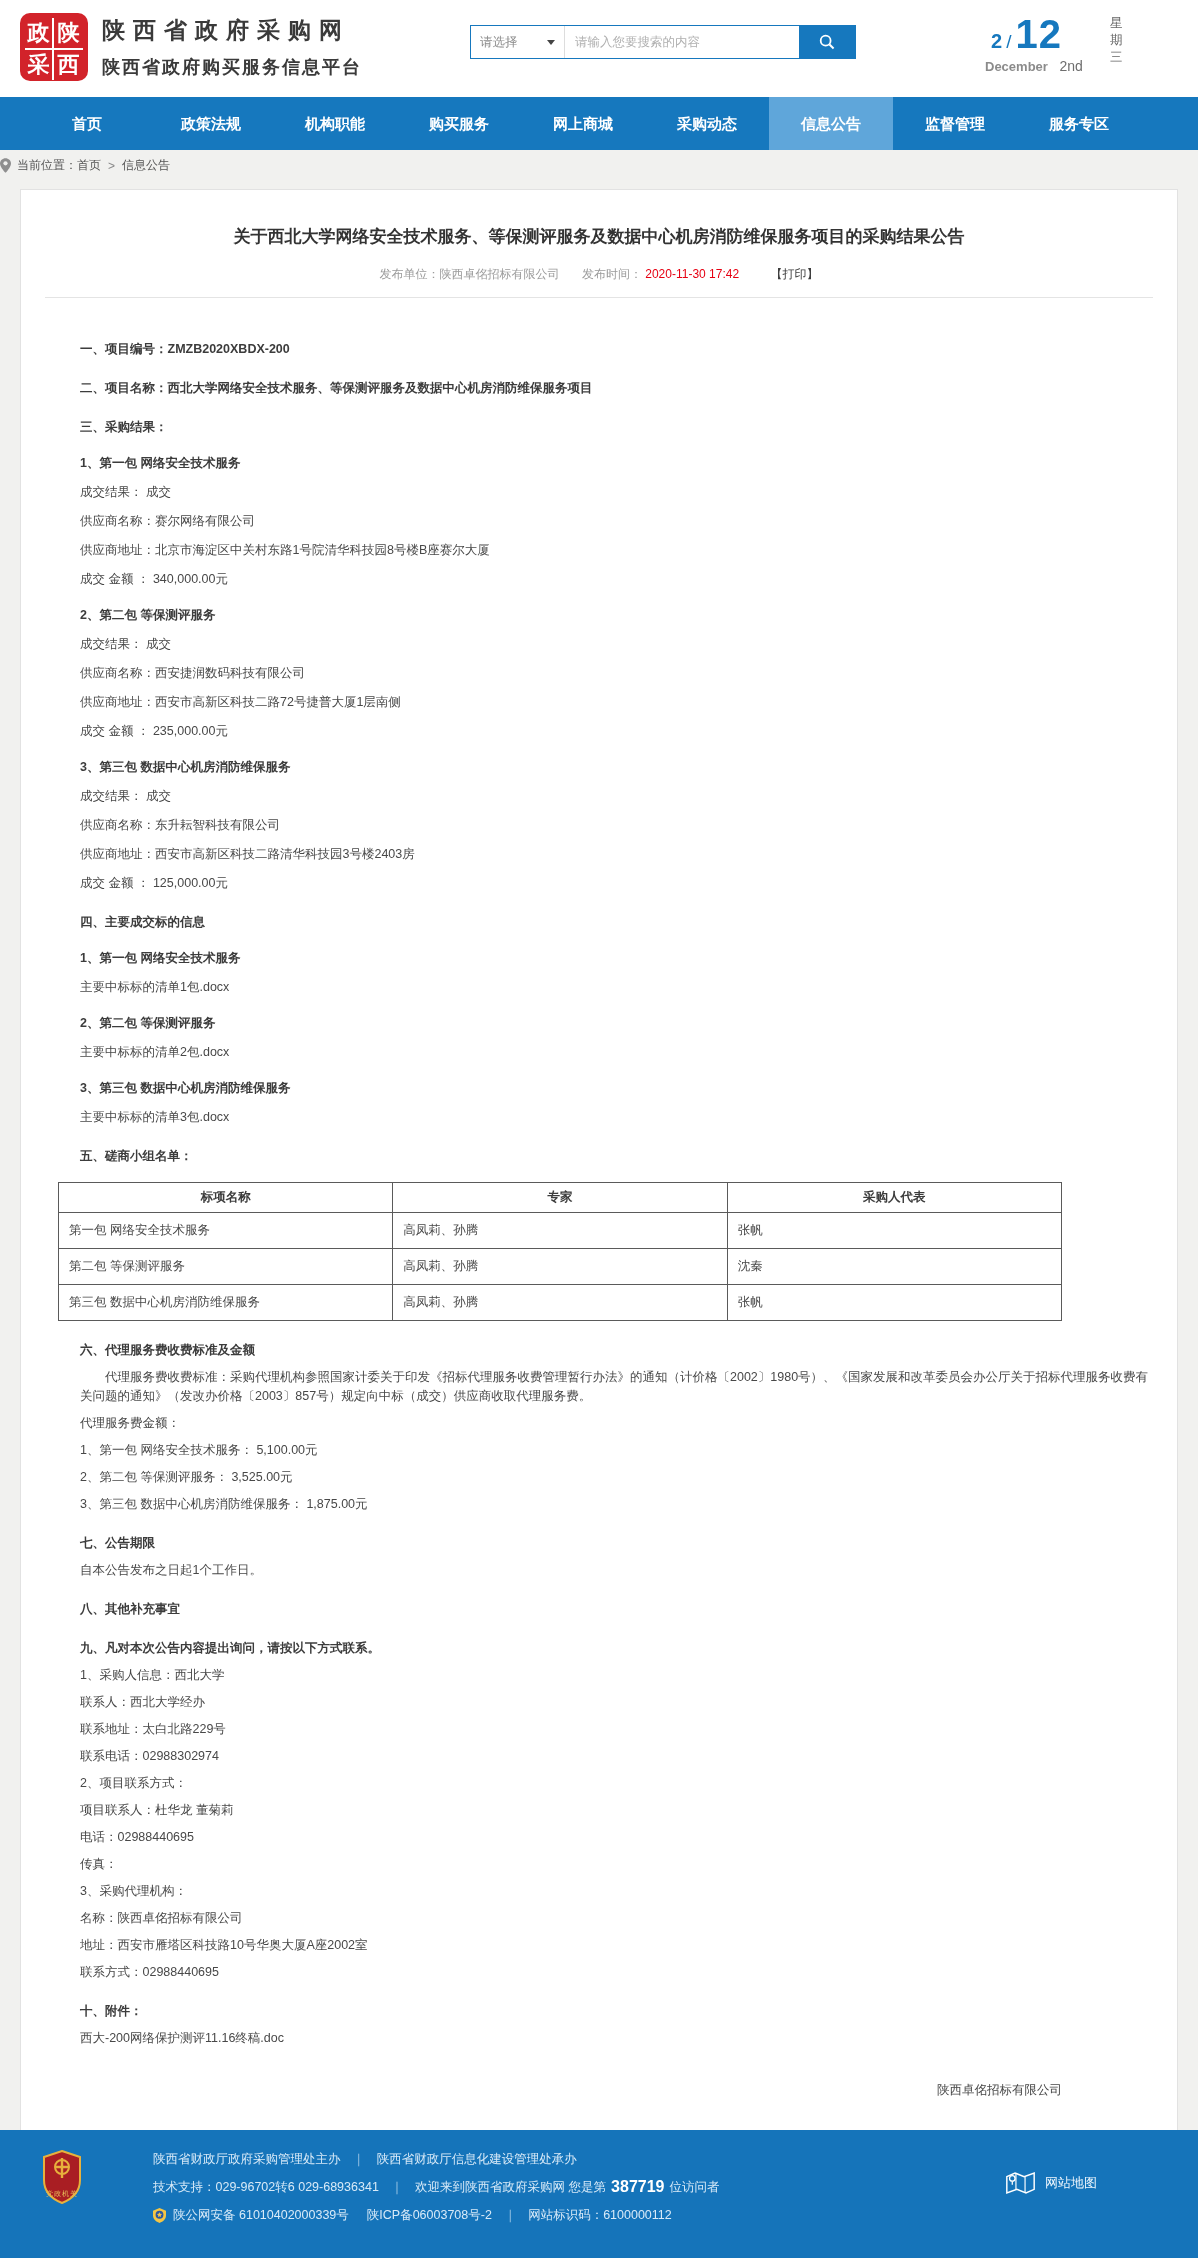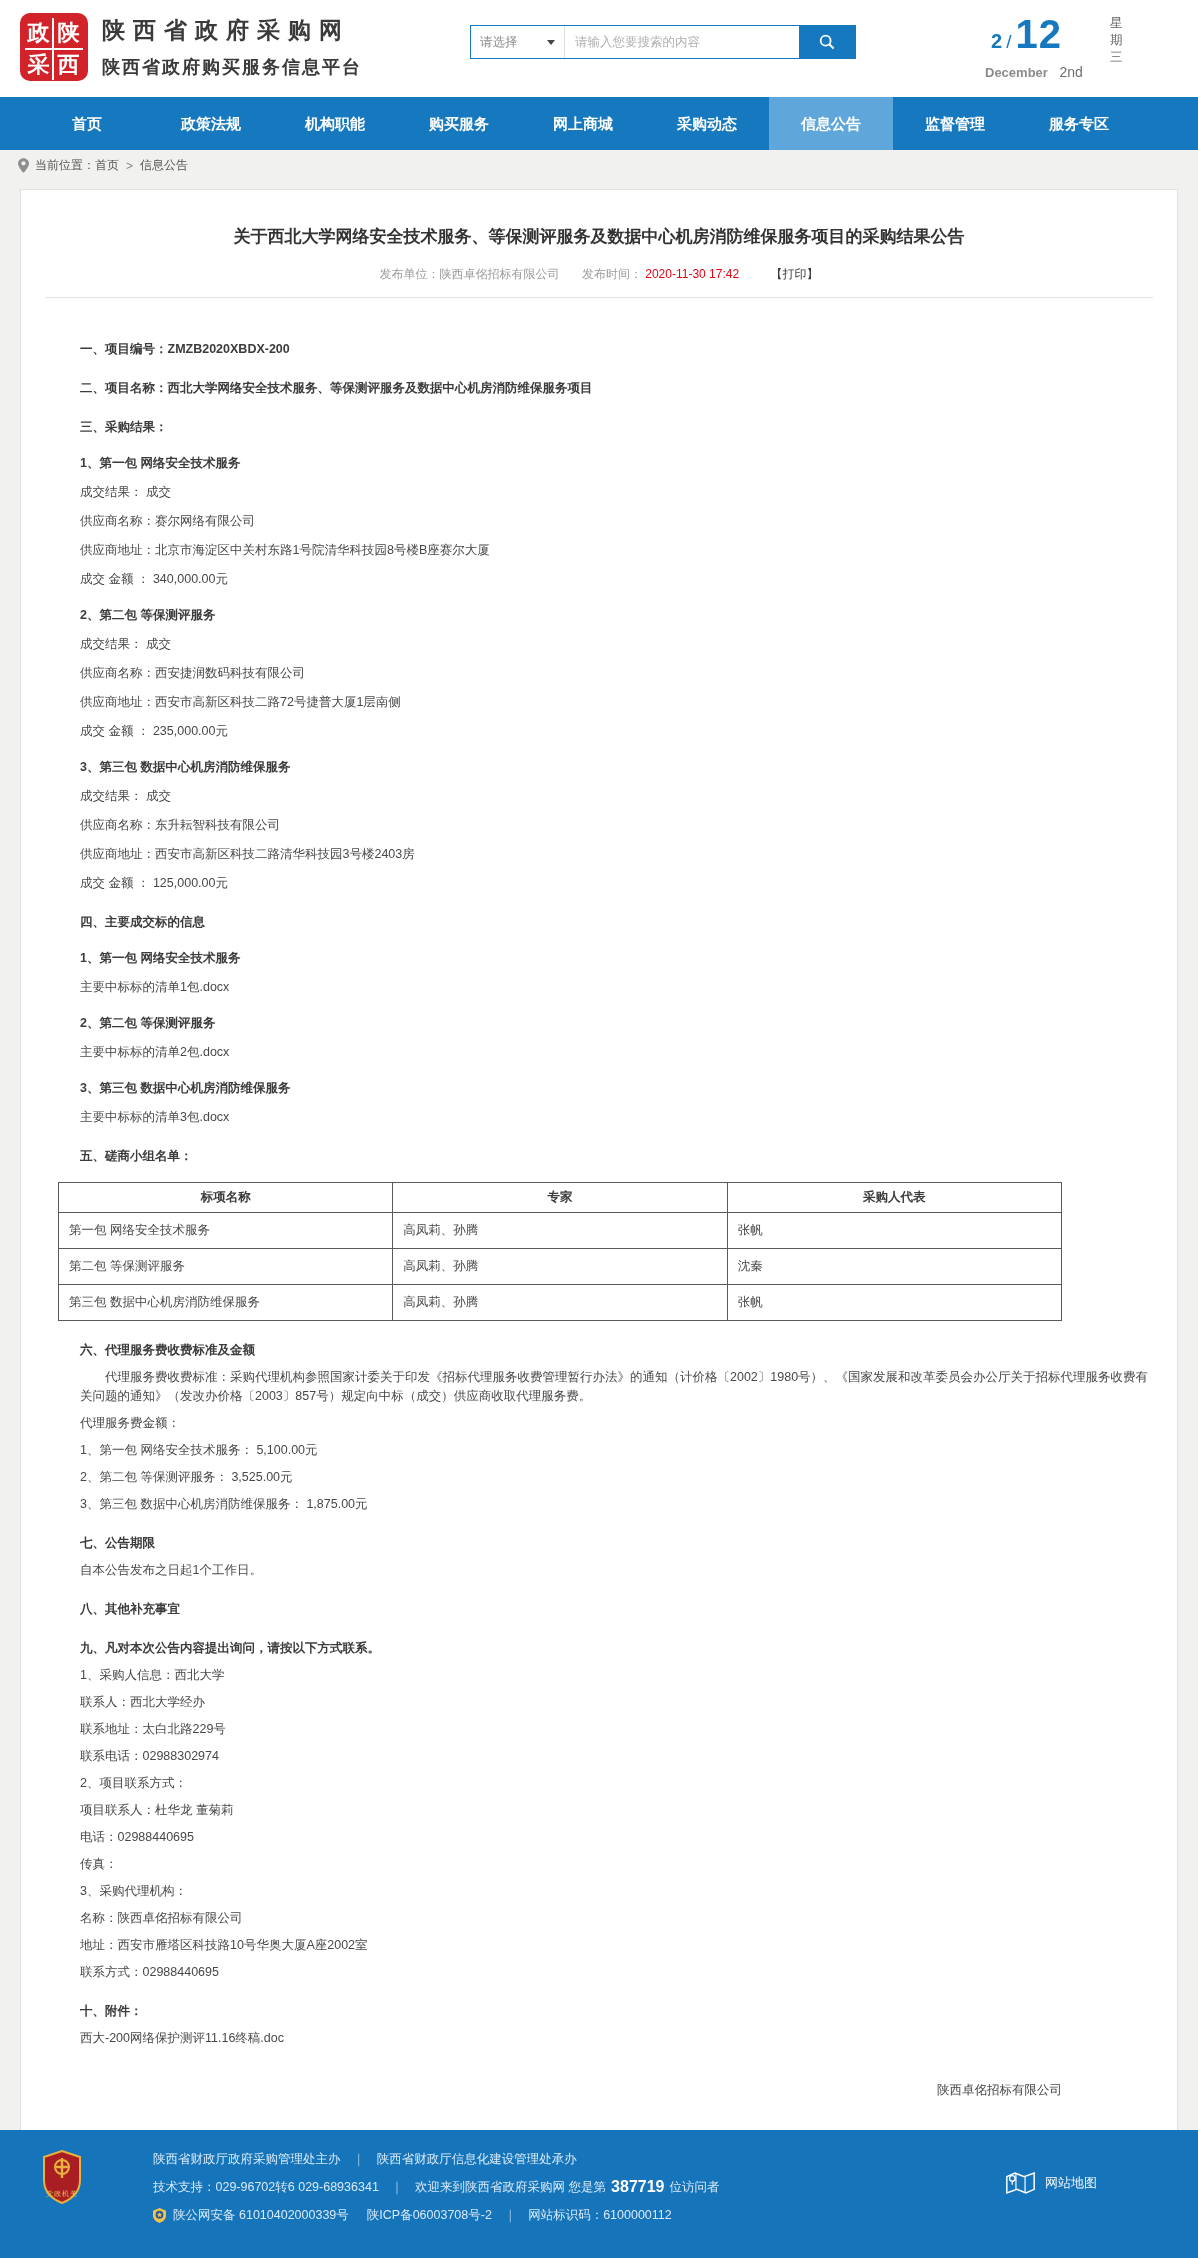--- a/index.html
+++ b/index.html
@@ -27,31 +27,31 @@
   .search-input { flex:1; border:none; outline:none; padding:0 10px; font-size:12.5px; color:#333;
                   font-family:"Liberation Sans","DejaVu Sans",sans-serif; }
   .search-input::placeholder { color:#b0b0b0; }
   .search-btn { width:56px; background:#1678be; border:none; cursor:pointer; display:flex; align-items:center; justify-content:center; }
 
   .datebox { position:absolute; left:985px; top:12px; width:140px; height:72px; }
   .date-main { display:flex; align-items:baseline; padding-left:6px; color:#1678be; }
   .d-day { font-size:20px; font-weight:bold; }
   .d-slash { font-size:19px; margin:0 4px; }
   .d-month { font-size:40px; font-weight:bold; letter-spacing:1px; }
-  .date-sub { margin-top:7px; font-size:13px; color:#8b8b8b; font-weight:bold; }
+  .date-sub { margin-top:1px; font-size:13px; color:#8b8b8b; font-weight:bold; }
   .date-sub .ord { font-weight:normal; color:#6e6e6e; font-size:14px; margin-left:8px; }
   .weekday { position:absolute; right:0; top:3px; width:15px; font-size:12.5px; color:#666; line-height:17px; word-break:break-all; }
 
   
   .nav { height:53px; background:#1678be; display:flex; padding-left:25px; }
   .nav-item { width:124px; text-align:center; line-height:53px; font-size:15px; font-weight:bold; color:#fff; cursor:pointer; }
   .nav-item.active { background:#5fa6da; }
 
   
-  .breadcrumb { height:31px; display:flex; align-items:center; padding-left:18px; font-size:12px; color:#555; }
+  .breadcrumb { height:31px; display:flex; align-items:center; font-size:12px; color:#555; }
   .breadcrumb .pin { margin-right:6px; display:flex; }
   .breadcrumb .sep { margin:0 7px; color:#888; }
   .crumb-link { cursor:pointer; }
 
   
   .card { width:1158px; margin:8px auto 0; background:#fff; border:1px solid #e2e2e2; min-height:1878px; }
   .art-title { margin:35px 30px 0; text-align:center; font-size:17px; color:#333; font-weight:bold; }
   .art-meta { margin-top:18px; text-align:center; font-size:12px; color:#9b9b9b; }
   .art-meta .tlabel { margin-left:19px; }
   .art-meta .time { color:#e60012;text-align:center; }

